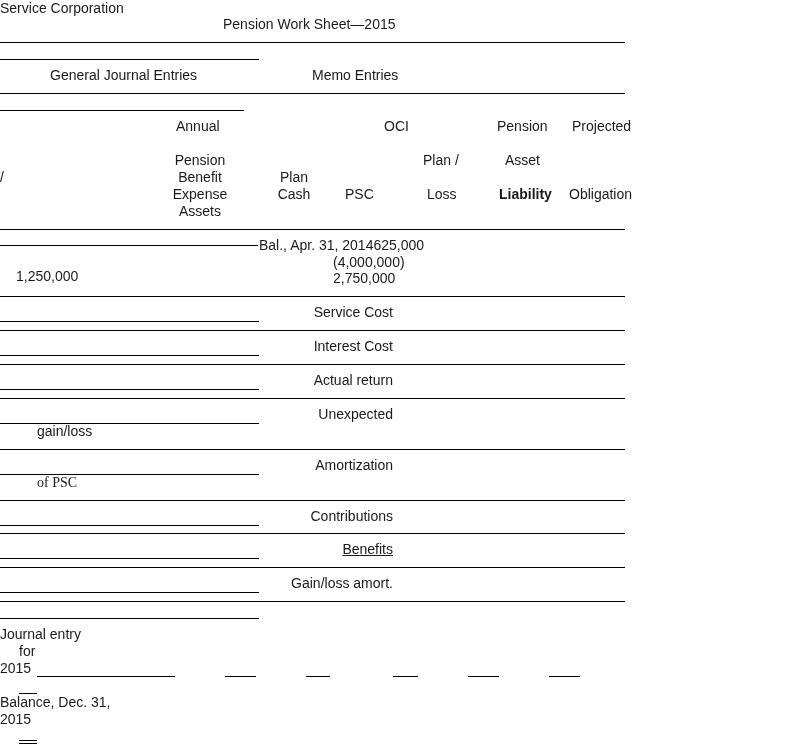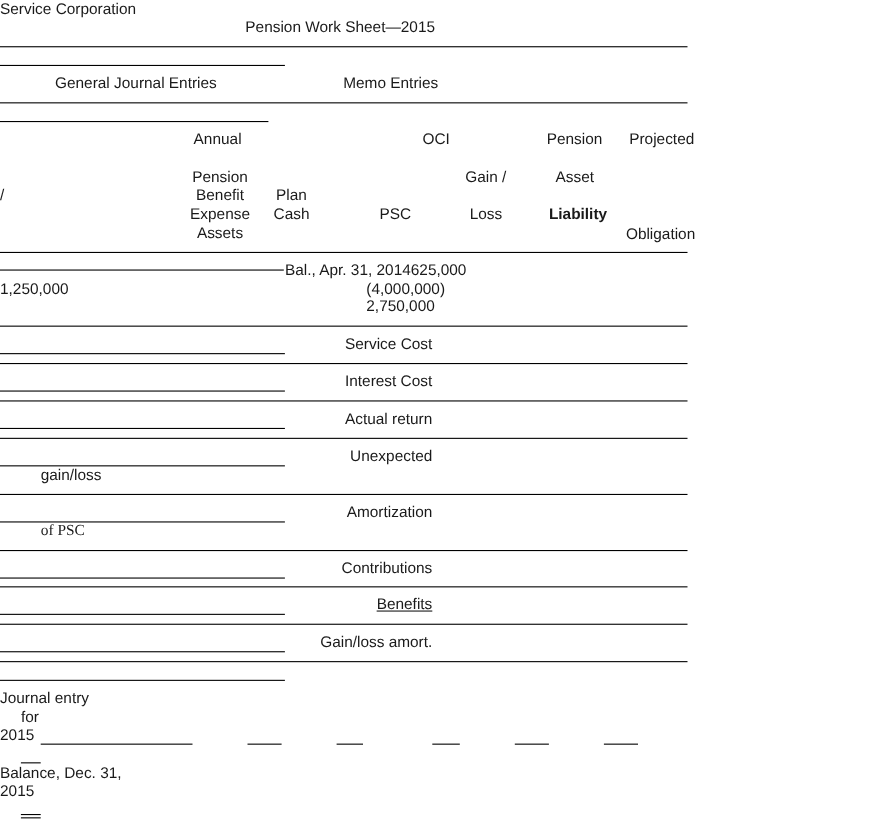--- a/index.html
+++ b/index.html
@@ -37,40 +37,40 @@
 
 <div class="t" style="left:0;top:169px;">/</div>
 
 <div class="t c" style="left:164px;top:152px;width:72px;">
   <div>Pension</div>
   <div>Benefit</div>
   <div>Expense</div>
   <div>Assets</div>
 </div>
 
-<div class="t c" style="left:242px;top:169px;width:46px;">
+<div class="t c" style="left:271px;top:169px;width:46px;">
   <div>Plan</div>
   <div>Cash</div>
 </div>
 
 <div class="t" style="left:345px;top:186px;">PSC</div>
 
-<div class="t" style="left:423px;top:152px;">Gain /</div>
+<div class="t" style="left:423px;top:152px;">Plan /</div>
 <div class="t" style="left:427px;top:186px;">Loss</div>
 
 <div class="t" style="left:505px;top:152px;">Asset</div>
 <div class="t" style="left:499px;top:186px;font-weight:bold;">Liability</div>
 
-<div class="t" style="left:569px;top:204px;">Obligation</div>
+<div class="t" style="left:569px;top:186px;">Obligation</div>
 
 <div class="hl" style="left:0;top:229px;width:625px;"></div>
 
 <div class="hl" style="left:0;top:245px;width:258px;"></div>
 <div class="t" style="left:259px;top:237px;"><span>Bal., Apr. 31, 2014</span><span>625,000</span></div>
-<div class="t" style="left:0;top:254px;">1,250,000</div>
+<div class="t" style="left:0;top:268px;padding-left:16px;">1,250,000</div>
 <div class="t" style="left:333px;top:254px;">(4,000,000)</div>
 <div class="t" style="left:333px;top:270px;">2,750,000</div>
 
 <div class="hl" style="left:0;top:296px;width:625px;"></div>
 
 <div class="hl" style="left:0;top:321px;width:259px;"></div>
 <div class="t r" style="left:260px;top:304px;width:133px;">Service Cost</div>
 <div class="hl" style="left:0;top:330px;width:625px;"></div>
 
 <div class="hl" style="left:0;top:355px;width:259px;"></div>

